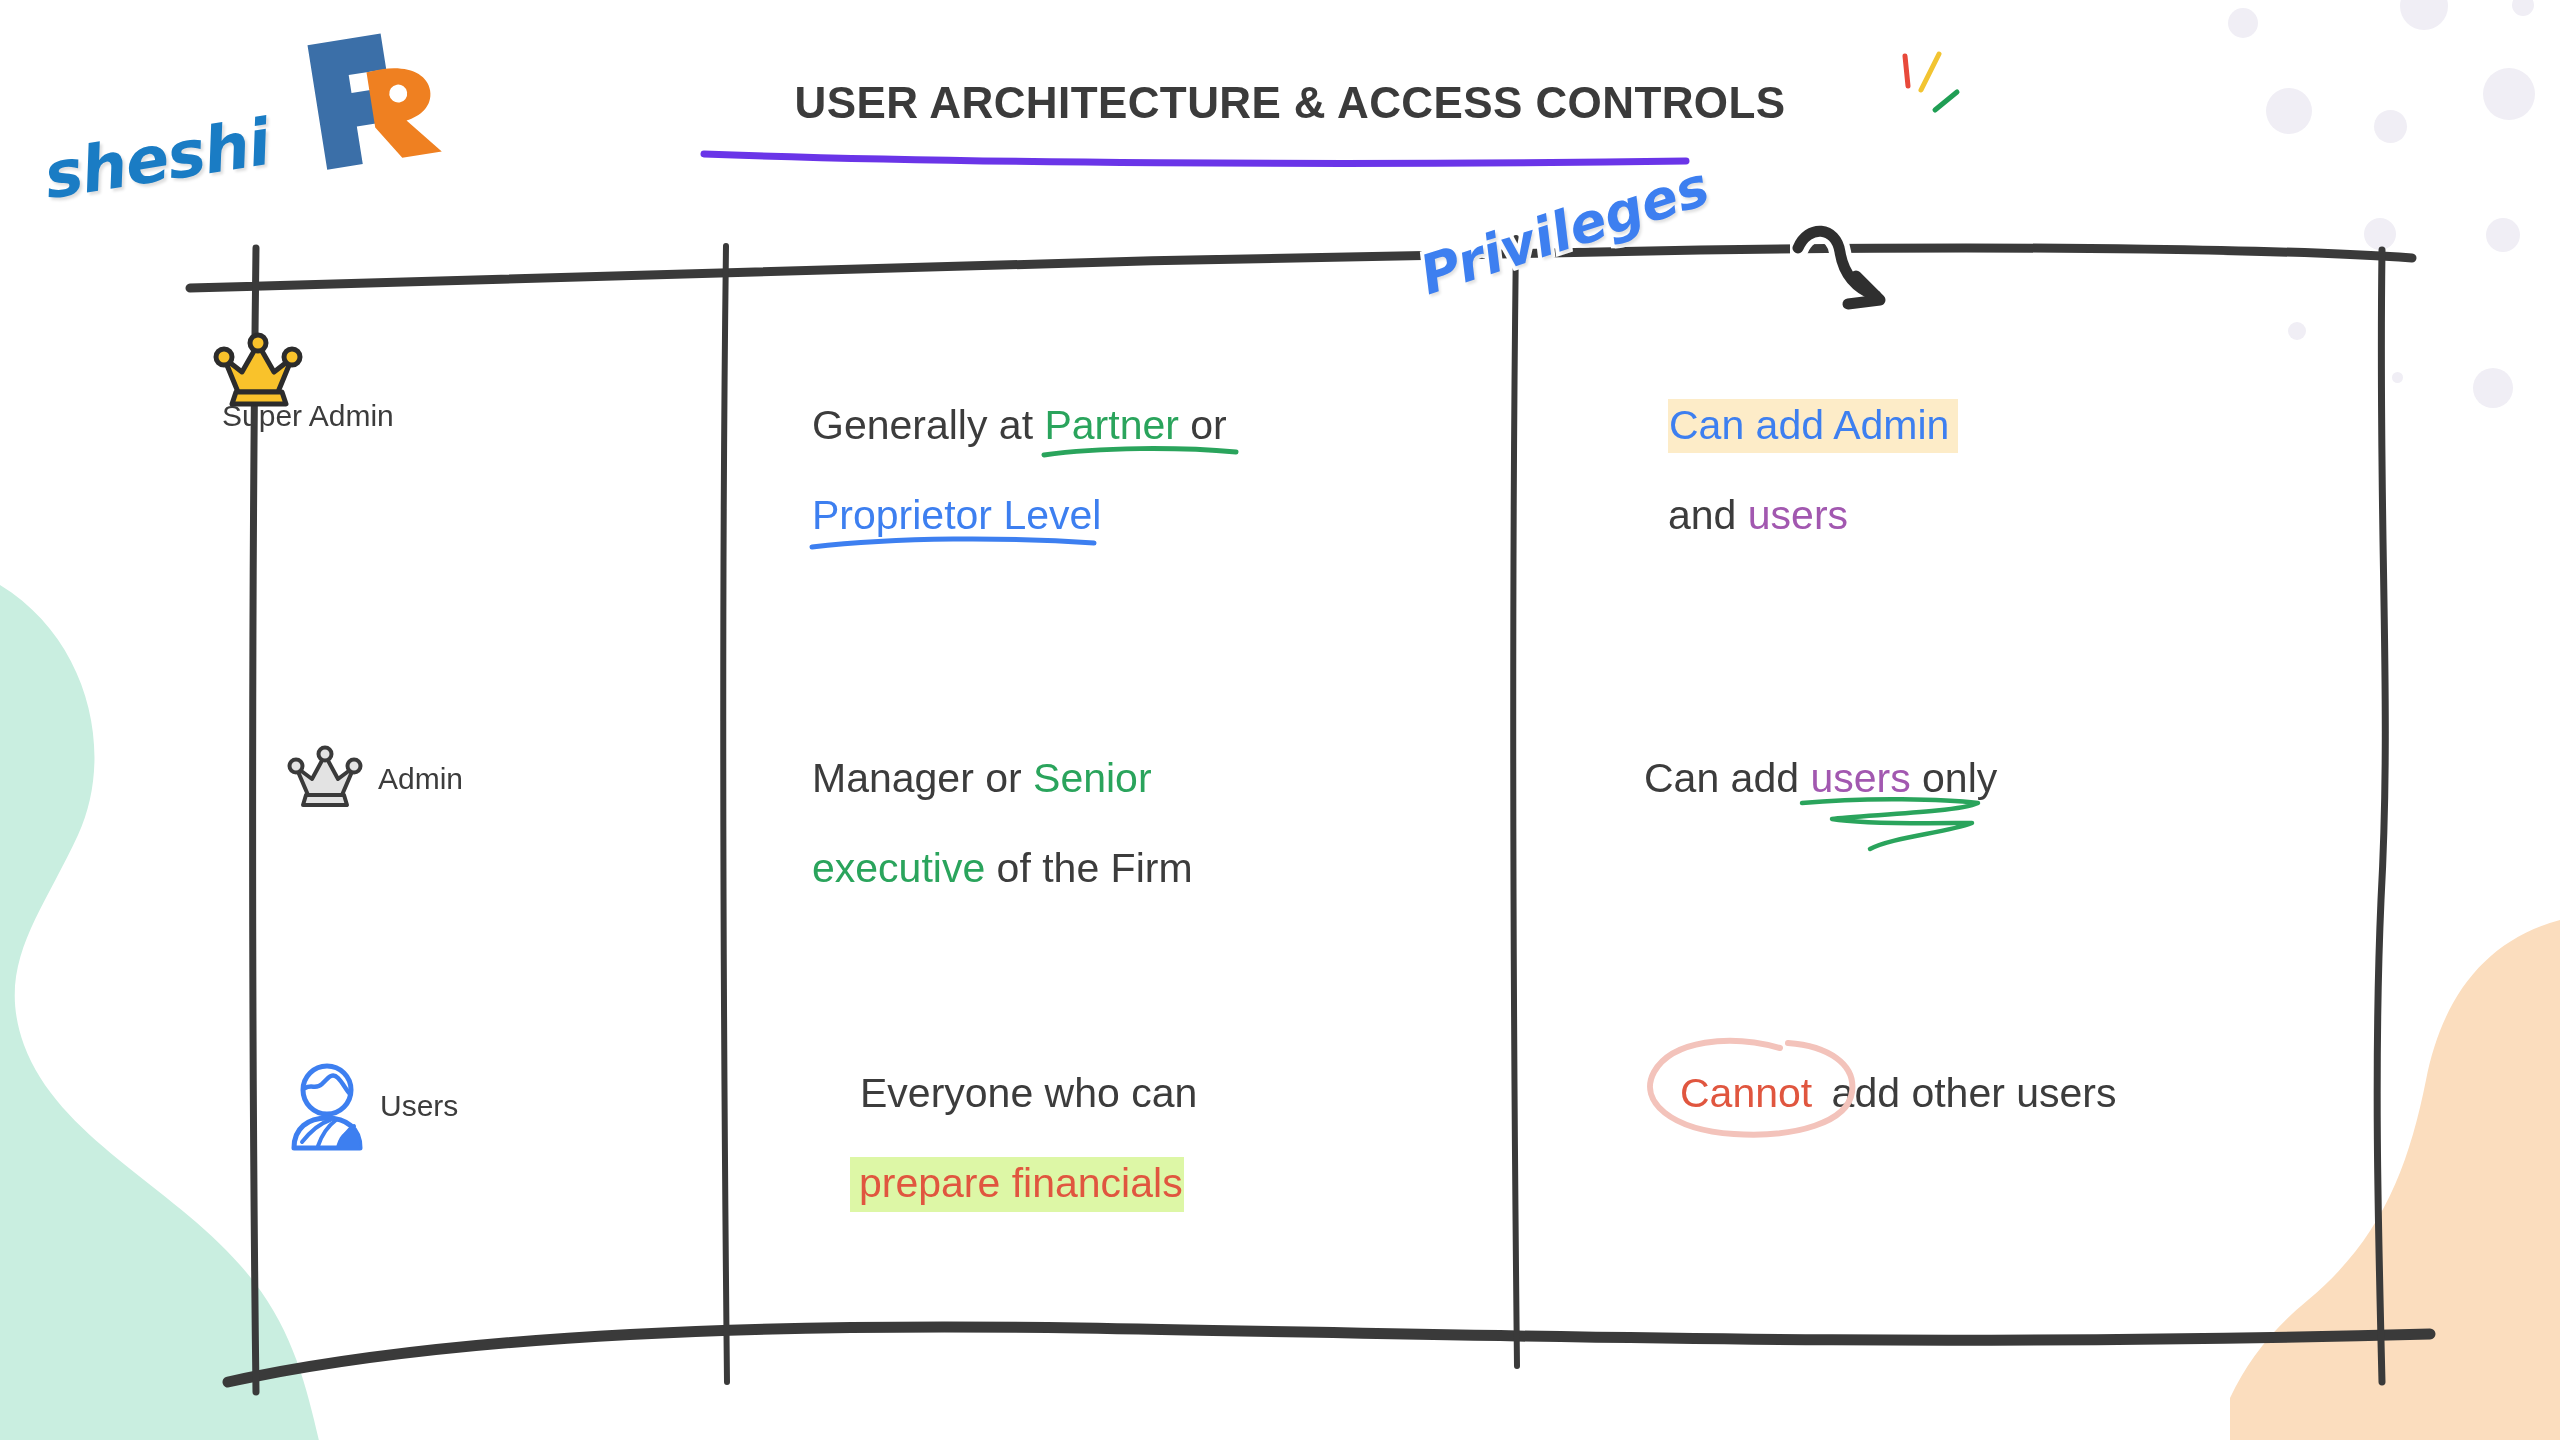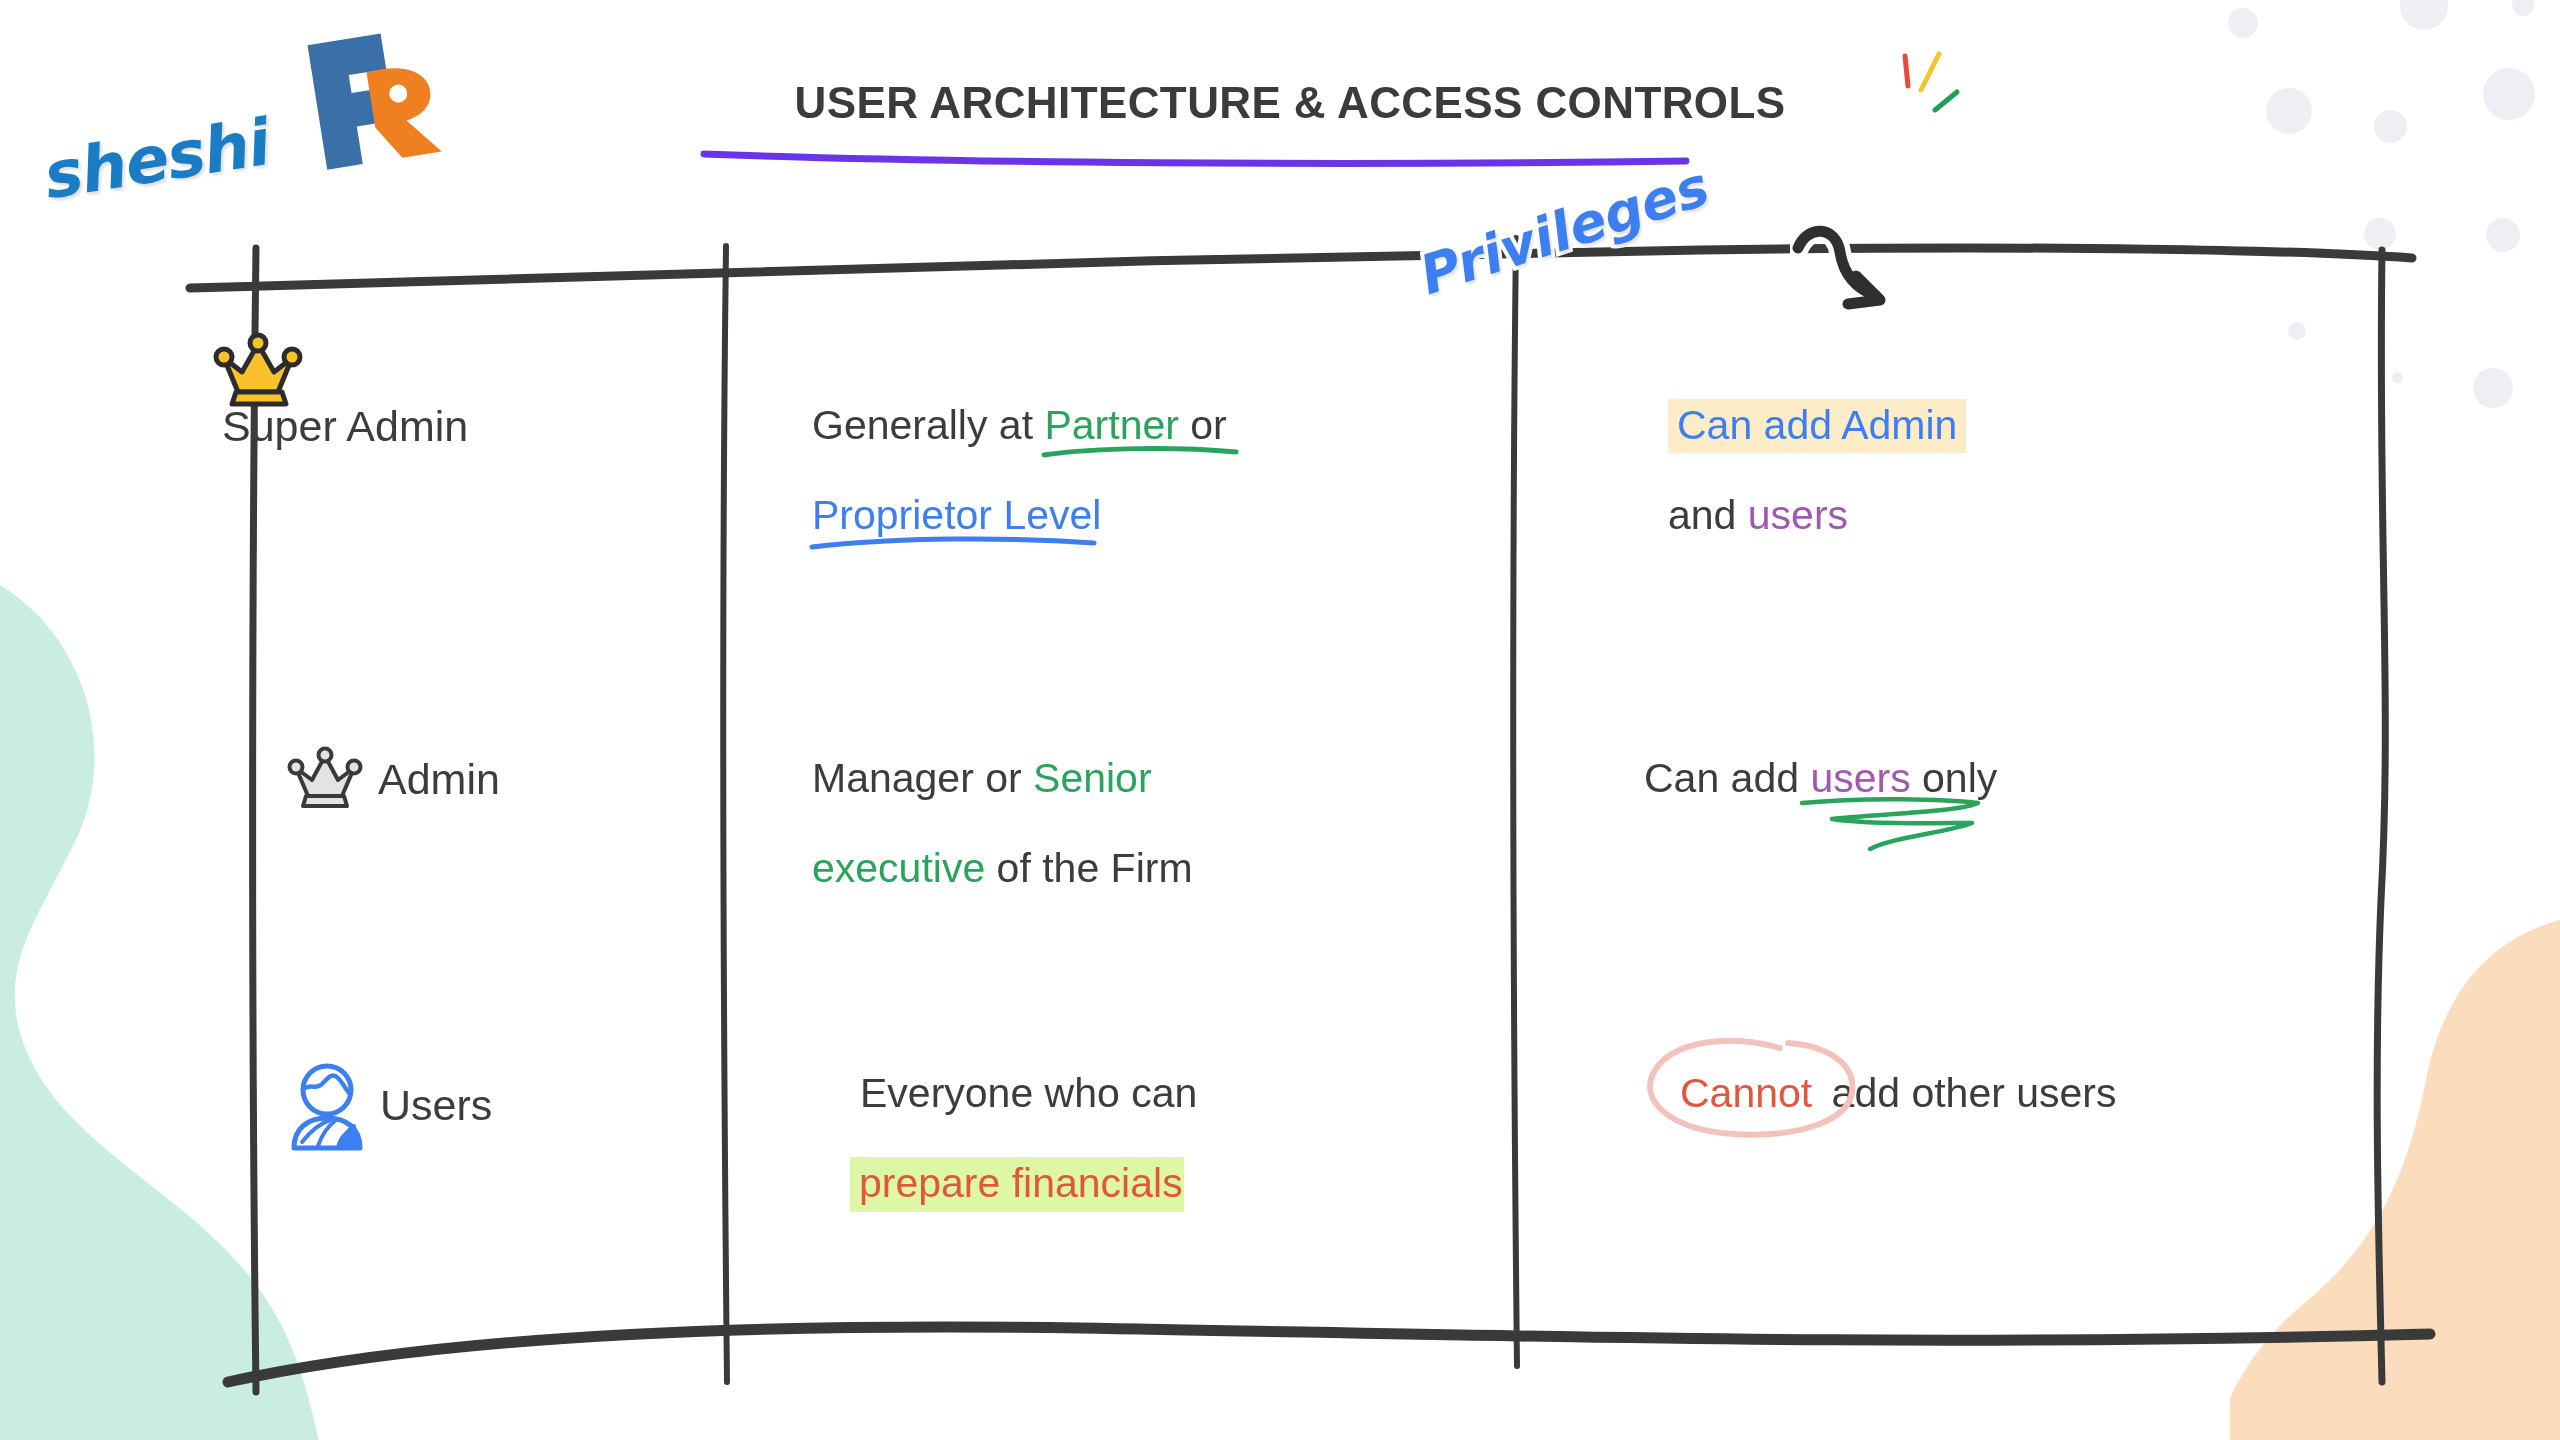--- a/index.html
+++ b/index.html
@@ -126,25 +126,25 @@
     position: absolute;
     color: #3c3c3c;
     font-size: 41px;
     line-height: 1.62;
   }
   .role-cell {
     display: flex;
     align-items: center;
     gap: 14px;
   }
-  .role-label { font-size: 43px; color: #3c3c3c; }
+  .role-label { font-size: 30px; color: #3c3c3c; }
 
   .hl-cream {
     background: #fdecc8;
-    padding: 3px 9px 5px 9px;
+    padding: 3px 9px 5px 1px;
     box-decoration-break: clone;
     -webkit-box-decoration-break: clone;
   }
   .hl-green {
     background: #ddf7a6;
     padding: 3px 1px 6px 9px;
     box-decoration-break: clone;
     -webkit-box-decoration-break: clone;
   }
   .t-green  { color: #2aa45c; }

